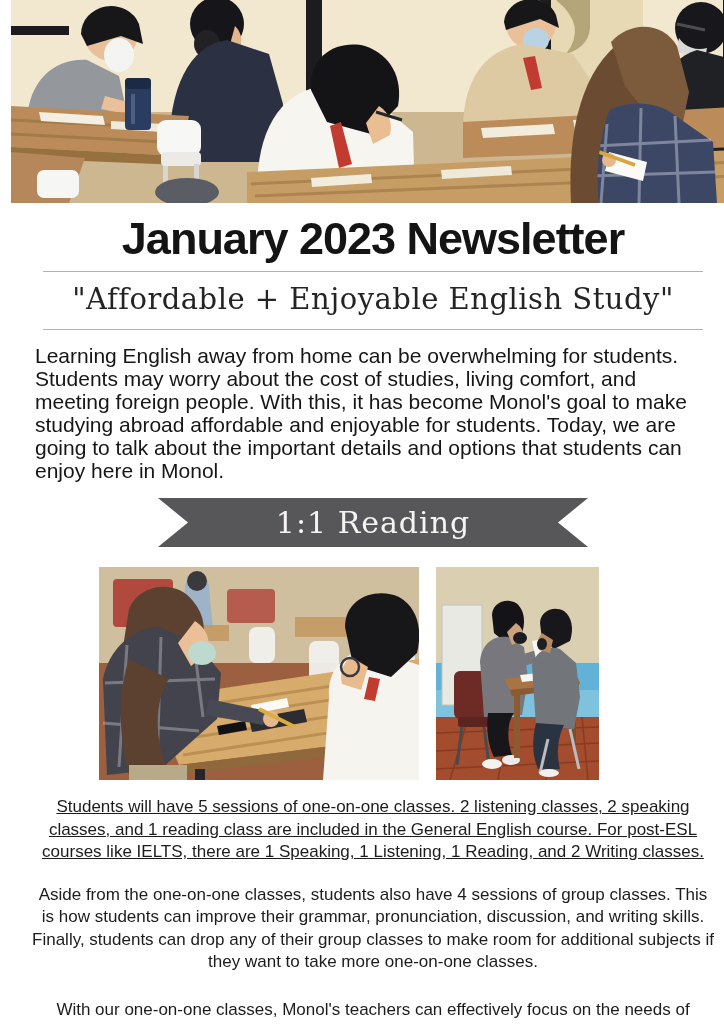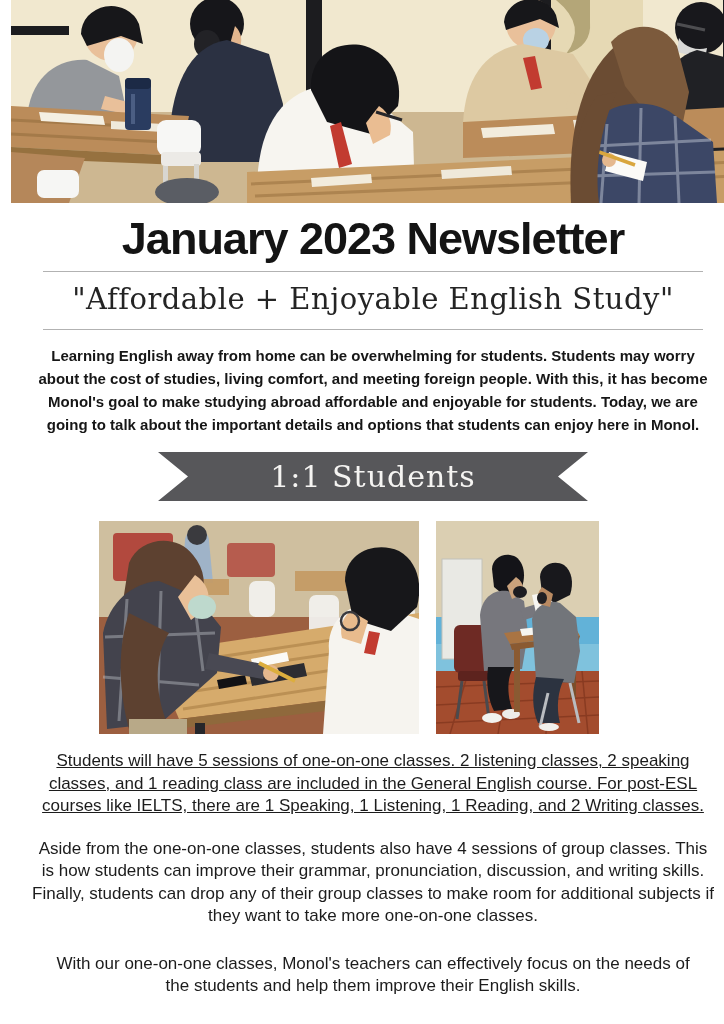--- a/index.html
+++ b/index.html
@@ -36,23 +36,23 @@
     font-family:"DejaVu Serif","Liberation Serif",serif;
     font-size:29px;
     line-height:35px;
     letter-spacing:.5px;
     color:#242424;
   }
   .subtitle + .rule{margin-top:12px;}
   .intro{
     margin:14px auto 0;
     width:676px;
-    text-align:center;
-    font-weight:bold;
-    font-size:15px;
+    text-align:left;
+    font-weight:normal;
+    font-size:21px;
     line-height:23px;
     color:#161616;
   }
   .ribbon-row{margin:16px 0 0;text-align:center;}
   .ribbon{
     display:inline-block;
     width:430px;height:49px;
     background:var(--banner,#57575a);
     clip-path:polygon(0 0,100% 0,calc(100% - 30px) 50%,100% 100%,0 100%,30px 50%);
     text-align:center;
@@ -202,21 +202,21 @@
 
   <h1 class="title">January 2023 Newsletter</h1>
   <hr class="rule">
   <div class="subtitle">"Affordable + Enjoyable English Study"</div>
   <hr class="rule">
 
   <p class="intro">Learning English away from home can be overwhelming for students. Students may worry about the cost of studies, living comfort, and meeting foreign people. With this, it has become Monol's goal to make studying abroad affordable and enjoyable for students. Today, we are going to talk about the important details and options that students can enjoy here in Monol.</p>
 
   <div class="ribbon-row">
     <div class="ribbon">
-      <span>1:1 Students</span>
+      <span>1:1 Reading</span>
     </div>
   </div>
 
   <div class="photos">
 
     <div class="photo" role="img" aria-label="Teacher and young student in a one-on-one class at a wooden plank table">
       <svg viewBox="0 0 320 213" width="320" height="213">
         <rect width="320" height="213" fill="#cfbf9f"></rect>
         <rect x="14" y="12" width="60" height="48" rx="4" fill="#ae3c33" opacity="0.9"></rect>
         <rect x="128" y="22" width="48" height="34" rx="4" fill="#b24a40" opacity="0.85"></rect>

